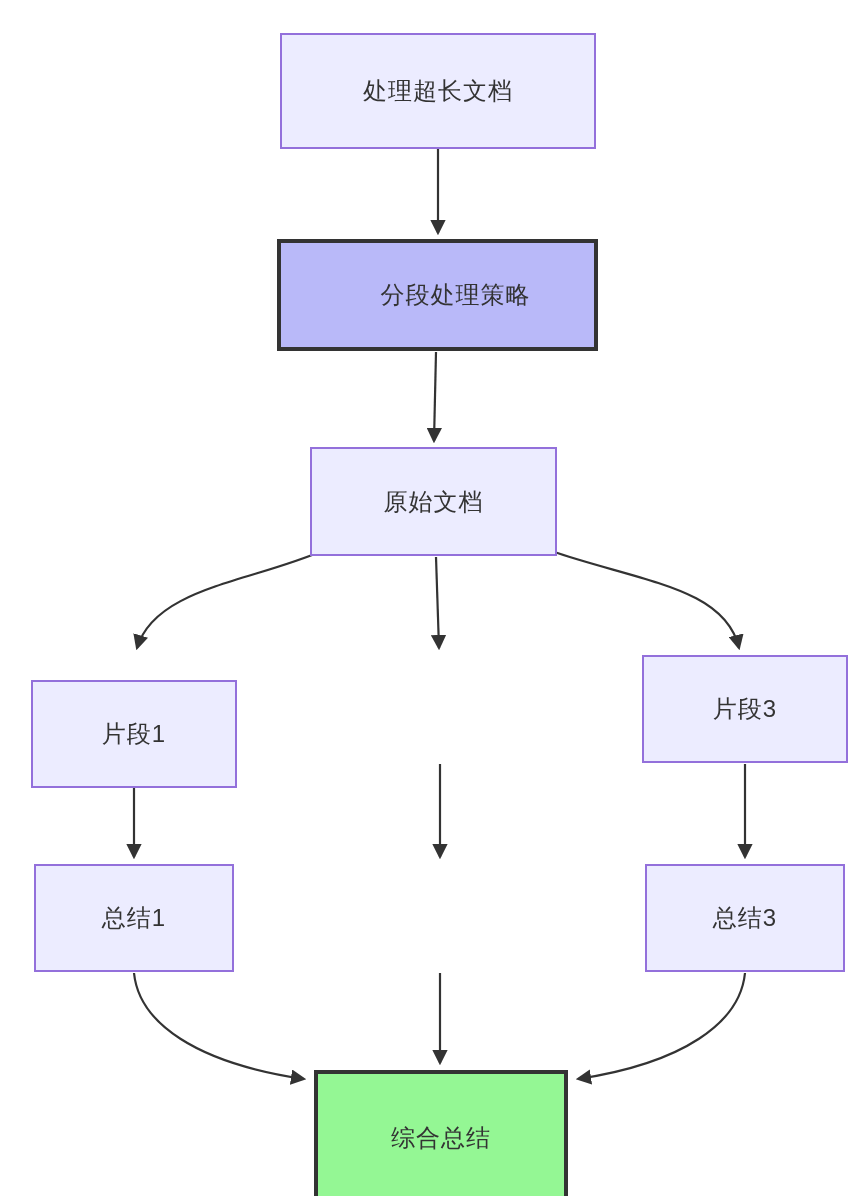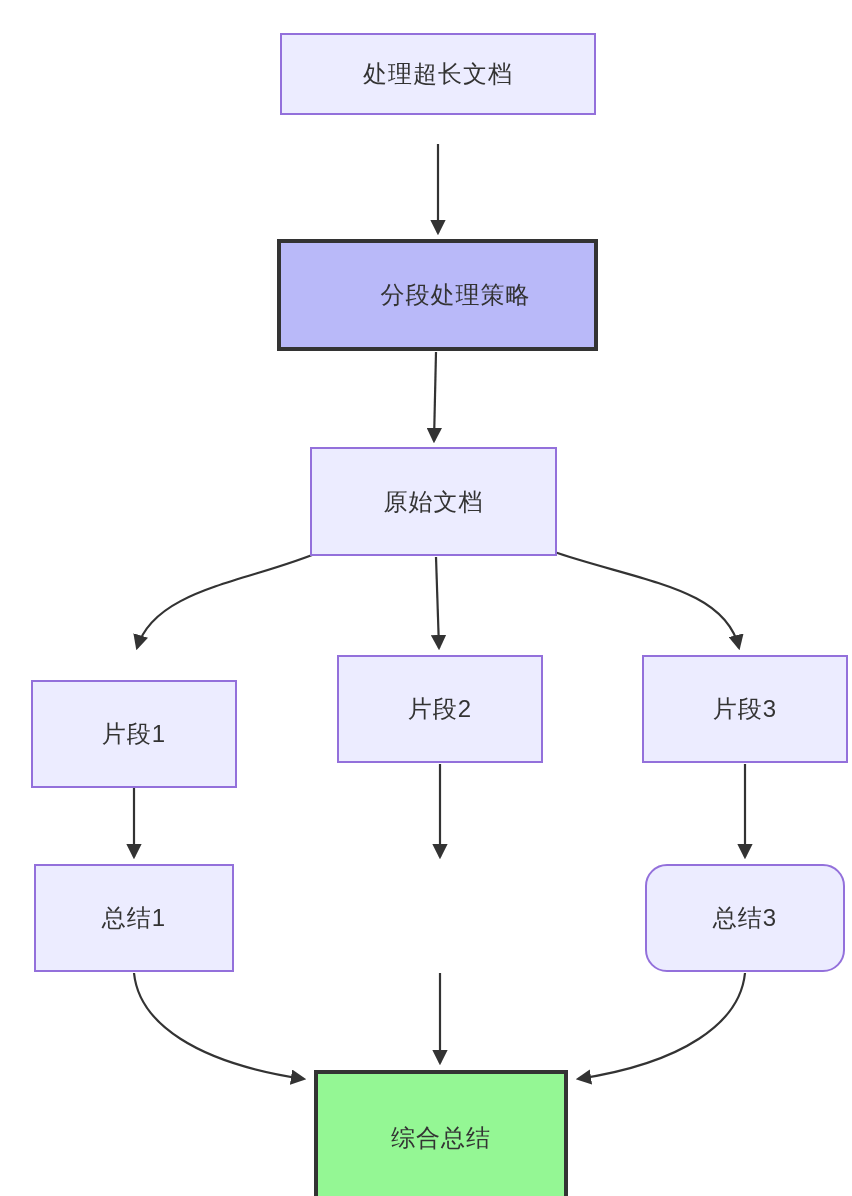--- a/index.html
+++ b/index.html
@@ -39,29 +39,29 @@
   .node--emphasis{
     background:var(--emphasis-fill);
     border:4px solid var(--emphasis-border);
     padding-left:36px;
   }
   .node--success{
     background:var(--success-fill);
     border:4px solid var(--success-border);
   }
   
-  #node-A{left:280px;top:33px;width:316px;height:82px;}
+  #node-A{left:280px;top:33px;width:316px;height:116px;}
   #node-B{left:277px;top:239px;width:321px;height:112px;}
   #node-C{left:310px;top:447px;width:247px;height:109px;text-align:center;}
   #node-D{left:31px; top:680px;width:206px;height:108px;}
   #node-E{left:337px;top:655px;width:206px;height:108px;}
   #node-F{left:642px;top:655px;width:206px;height:108px;}
   #node-G{left:34px; top:864px;width:200px;height:108px;}
   #node-H{left:340px;top:864px;width:200px;height:108px;}
-  #node-I{left:645px;top:864px;width:200px;height:108px;border-radius:22px;}
+  #node-I{left:645px;top:864px;width:200px;height:108px;}
   #node-J{left:314px;top:1070px;width:254px;height:136px;}
 </style>
 </head>
 <body>
 
 <div class="canvas">
 
   <svg class="edges" viewBox="0 0 852 1196" xmlns="http://www.w3.org/2000/svg">
     <defs>
       <marker id="arrow" viewBox="0 0 10 10" refX="8.5" refY="5" markerWidth="7" markerHeight="7" orient="auto-start-reverse">
@@ -86,23 +86,20 @@
   </div>
   <div id="node-B" class="node node--emphasis">
     <span>分段处理策略</span>
   </div>
   <div id="node-C" class="node node--light">
     <span>原始文档</span>
   </div>
   <div id="node-D" class="node node--light">
     <span>片段1</span>
   </div>
-  <div id="node-E" class="node node--light">
-    <span>片段2</span>
-  </div>
   <div id="node-F" class="node node--light">
     <span>片段3</span>
   </div>
   <div id="node-G" class="node node--light">
     <span>总结1</span>
   </div>
   <div id="node-I" class="node node--light">
     <span>总结3</span>
   </div>
   <div id="node-J" class="node node--success">

